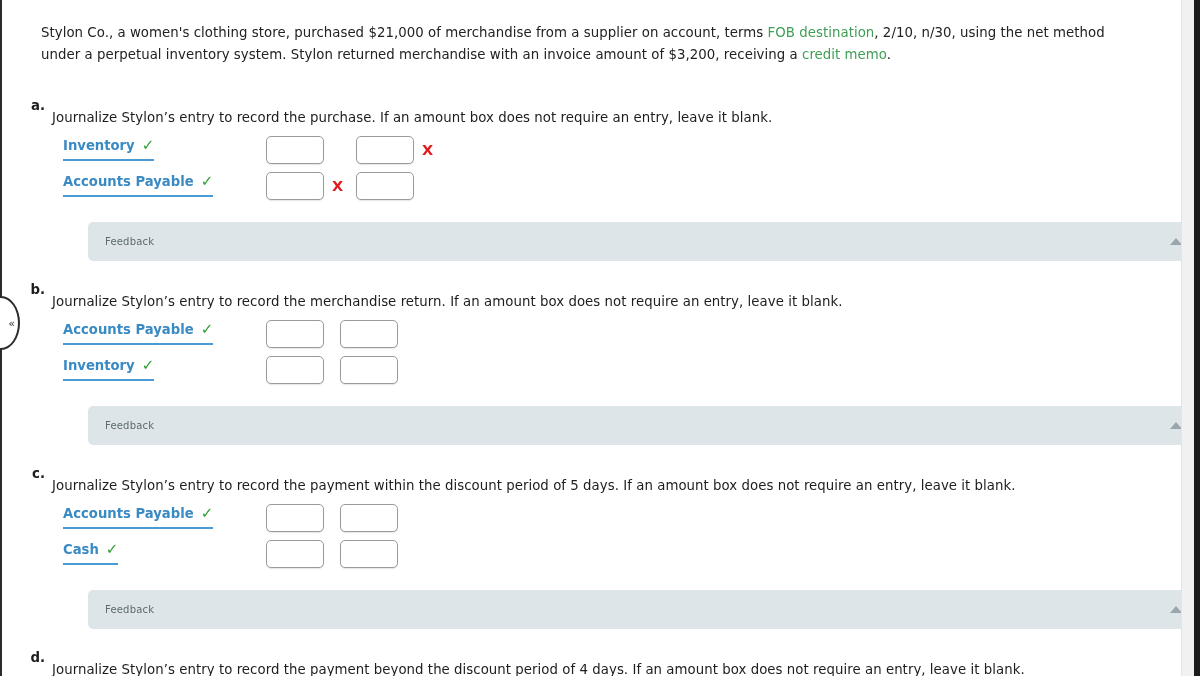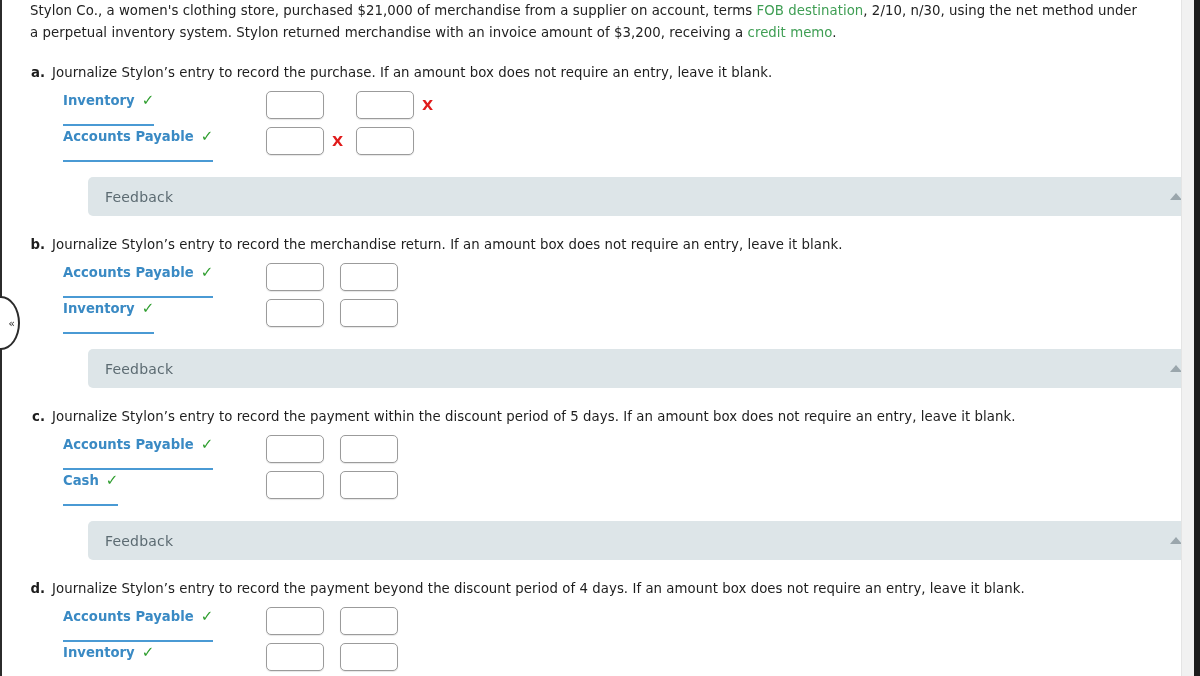--- a/index.html
+++ b/index.html
@@ -65,22 +65,22 @@
 
   
   .content {
     position: absolute;
     left: 0; top: 0;
     width: 1178px;
     padding: 0;
   }
 
   .intro {
-    margin: 0;
-    padding: 0 36px 0 30px;
+    margin: 11px;
+    padding: 11px 36px 0 30px;
     font-size: 13.3px;
     line-height: 22px;
     color: #222222;
     letter-spacing: 0.05px;
   }
   .lnk-green { color: #3f9e54; }
 
   .question {
     padding-left: 30px;
   }
@@ -91,40 +91,40 @@
     line-height: 20px;
     color: #1d1d1d;
   }
   .q-letter {
     font-weight: bold;
     width: 22px;
     flex: 0 0 22px;
     text-align: right;
     padding-right: 7px;
   }
-  .q-text { flex: 1 1 auto; letter-spacing: 0.05px; }
+  .q-text { flex: 1 1 auto; letter-spacing: 0.05px; margin-top: 12px; }
 
   .rows { margin-top: 8px; }
   .jrow {
     position: relative;
     height: 36px;
   }
 
   .acct {
     position: absolute;
     left: 33px;
     top: 2px;
     display: inline-flex;
     align-items: center;
     gap: 7px;
     color: #3a8ac4;
     font-weight: bold;
     font-size: 13.2px;
     border-bottom: 2px solid #4a9ad4;
-    padding-bottom: 16px;
+    padding-bottom: 6px;
     white-space: nowrap;
     cursor: pointer;
   }
   .check {
     color: #2f9e2f;
     font-size: 15px;
     font-weight: bold;
     line-height: 1;
   }
 
@@ -168,21 +168,21 @@
     width: 1115px;
     height: 39px;
     background: #dde5e8;
     border-radius: 5px;
     display: flex;
     align-items: center;
     cursor: pointer;
   }
   .feedback-label {
     padding-left: 17px;
-    font-size: 14px;
+    font-size: 10px;
     color: #5c6b72;
     letter-spacing: 0.2px;
   }
   .tri-up {
     position: absolute;
     right: 21px;
     top: 16px;
     width: 0; height: 0;
     border-left: 6px solid transparent;
     border-right: 6px solid transparent;

